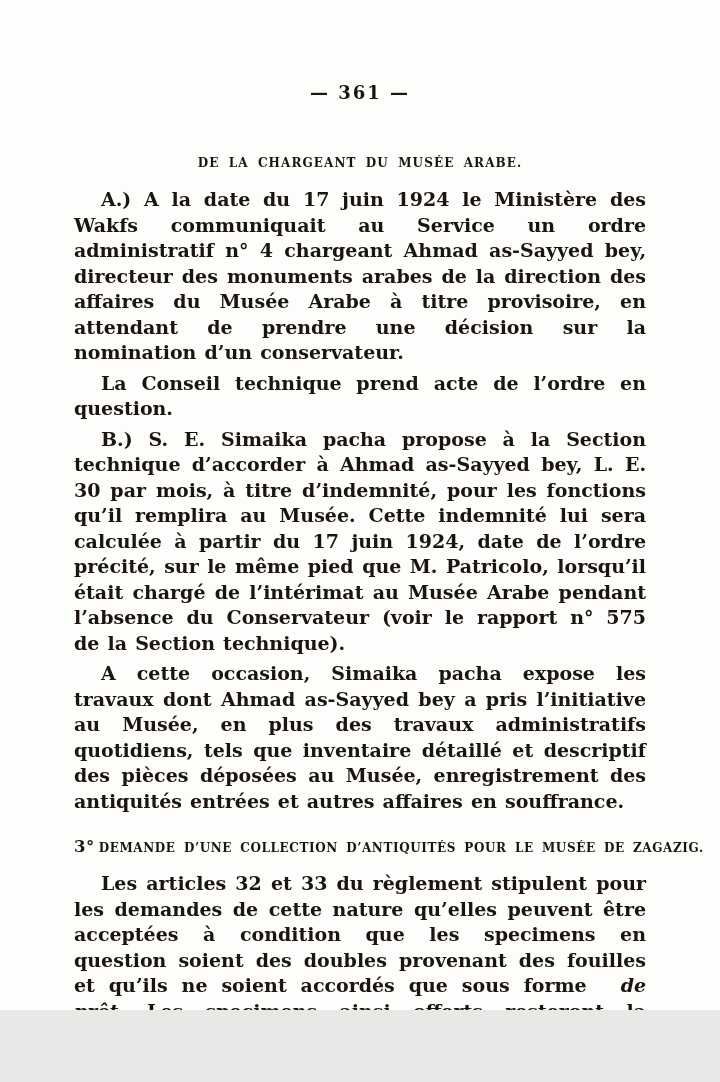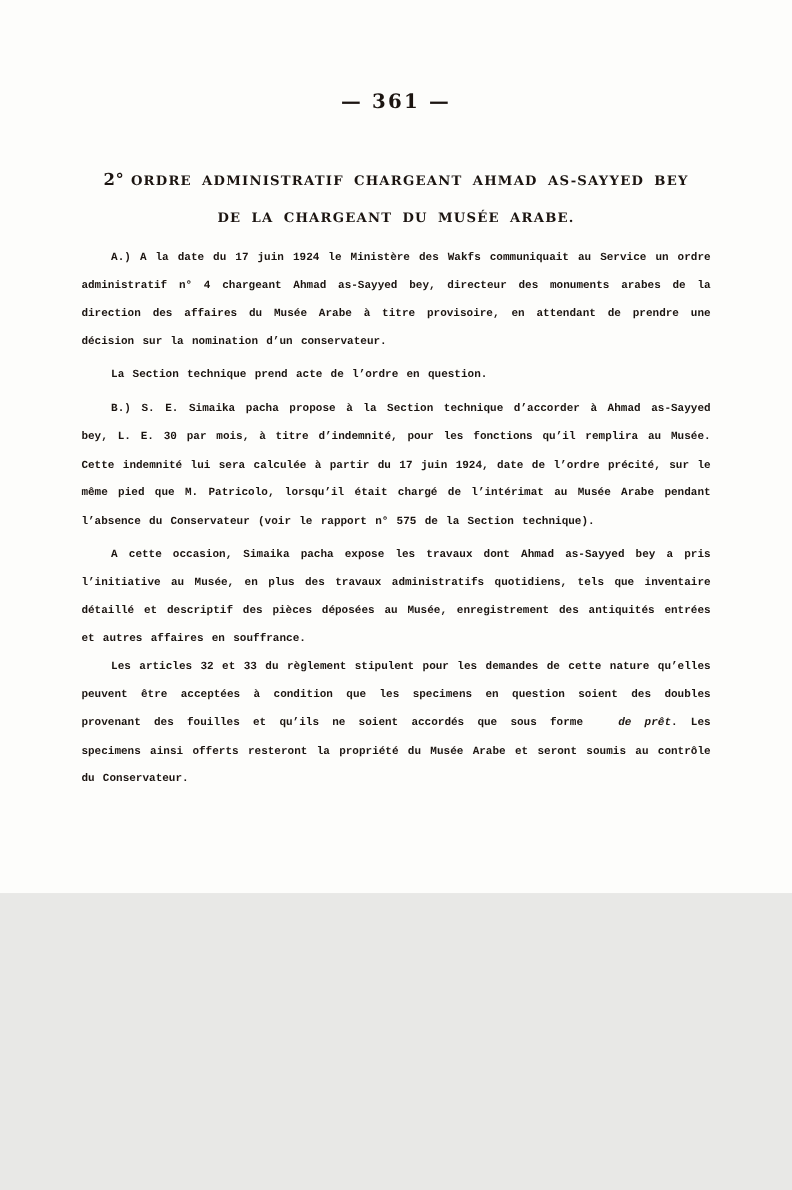--- a/index.html
+++ b/index.html
@@ -3,21 +3,21 @@
 <meta charset="utf-8">
 <style>
   html, body {
     margin: 0;
     padding: 0;
     background: #e8e8e6;
   }
   .page {
     position: relative;
     width: 720px;
-    height: 812px;
+    height: 1010px;
     margin: 0 auto;
     background: #fdfdfb;
     color: #1b1410;
     font-family: "DejaVu Serif", "Liberation Serif", serif;
     font-weight: 700;
     overflow: hidden;
     box-sizing: border-box;
   }
   .content {
     width: 572px;
@@ -40,27 +40,26 @@
     font-weight: 700;
   }
   .section-heading .h-line { display: block; }
   .h-prefix {
     font-size: 15px;
     letter-spacing: 0.5px;
     margin-right: 6px;
   }
   .body-para {
     margin: 0;
-    font-size: 10px;
+    font-size: 19px;
     line-height: 25.5px;
     text-align: justify;
     text-indent: 27px;
     word-spacing: 1.5px;
     hyphens: auto;
-    font-family: Liberation Mono, monospace;
   }
   .mt-sm { margin-top: 5px; }
   .heading-3 {
     margin: 22px 0 12px 0;
     font-size: 12px;
     letter-spacing: 0.6px;
     word-spacing: 3.5px;
     line-height: 22px;
     font-weight: 700;
     text-align: justify;
@@ -76,36 +75,36 @@
 </head>
 <body>
 
 <div class="page">
   <div class="page-number">— 361 —</div>
 
   <div class="content">
 
     <section>
       <h2 class="section-heading">
-        <span class="h-line">
-          <span class="h-prefix">2°</span><span>ORDRE ADMINISTRATIF CHARGEANT AHMAD AS-SAYYED BEY</span>
-        </span>
         <span class="h-line">DE LA CHARGEANT DU MUSÉE ARABE.</span>
       </h2>
 
       <p class="body-para" style="margin-top:7px;">A.) A la date du 17 juin 1924 le Ministère des Wakfs communiquait au Service un ordre administratif n° 4 chargeant Ahmad as-Sayyed bey, directeur des monuments arabes de la direction des affaires du Musée Arabe à titre provisoire, en attendant de prendre une décision sur la nomination d’un conservateur.</p>
 
-      <p class="body-para mt-sm">La Section technique prend acte de l’ordre en question.</p>
+      <p class="body-para mt-sm">La Conseil technique prend acte de l’ordre en question.</p>
 
       <p class="body-para mt-sm">B.) S. E. Simaika pacha propose à la Section technique d’accorder à Ahmad as-Sayyed bey, L. E. 30 par mois, à titre d’indemnité, pour les fonctions qu’il remplira au Musée. Cette indemnité lui sera calculée à partir du 17 juin 1924, date de l’ordre précité, sur le même pied que M. Patricolo, lorsqu’il était chargé de l’intérimat au Musée Arabe pendant l’absence du Conservateur (voir le rapport n° 575 de la Section technique).</p>
 
       <p class="body-para mt-sm">A cette occasion, Simaika pacha expose les travaux dont Ahmad as-Sayyed bey a pris l’initiative au Musée, en plus des travaux administratifs quotidiens, tels que inventaire détaillé et descriptif des pièces déposées au Musée, enregistrement des antiquités entrées et autres affaires en souffrance.</p>
 
     </section>
 
     <section>
+      <h2 class="heading-3">
+        <span class="h-prefix">3°</span><span>DEMANDE D’UNE COLLECTION D’ANTIQUITÉS POUR LE MUSÉE DE ZAGAZIG.</span>
+      </h2>
 
 
       <p class="body-para"><span>Les articles 32 et 33 du règlement stipulent pour les demandes de cette nature qu’elles peuvent être acceptées à condition que les specimens en question soient des doubles provenant des fouilles et qu’ils ne soient accordés que sous forme </span><span class="it">de prêt</span><span>. Les specimens ainsi offerts resteront la propriété du Musée Arabe et seront soumis au contrôle du Conservateur.</span></p>
     </section>
 
   </div>
 </div>
 
 </body></html>

